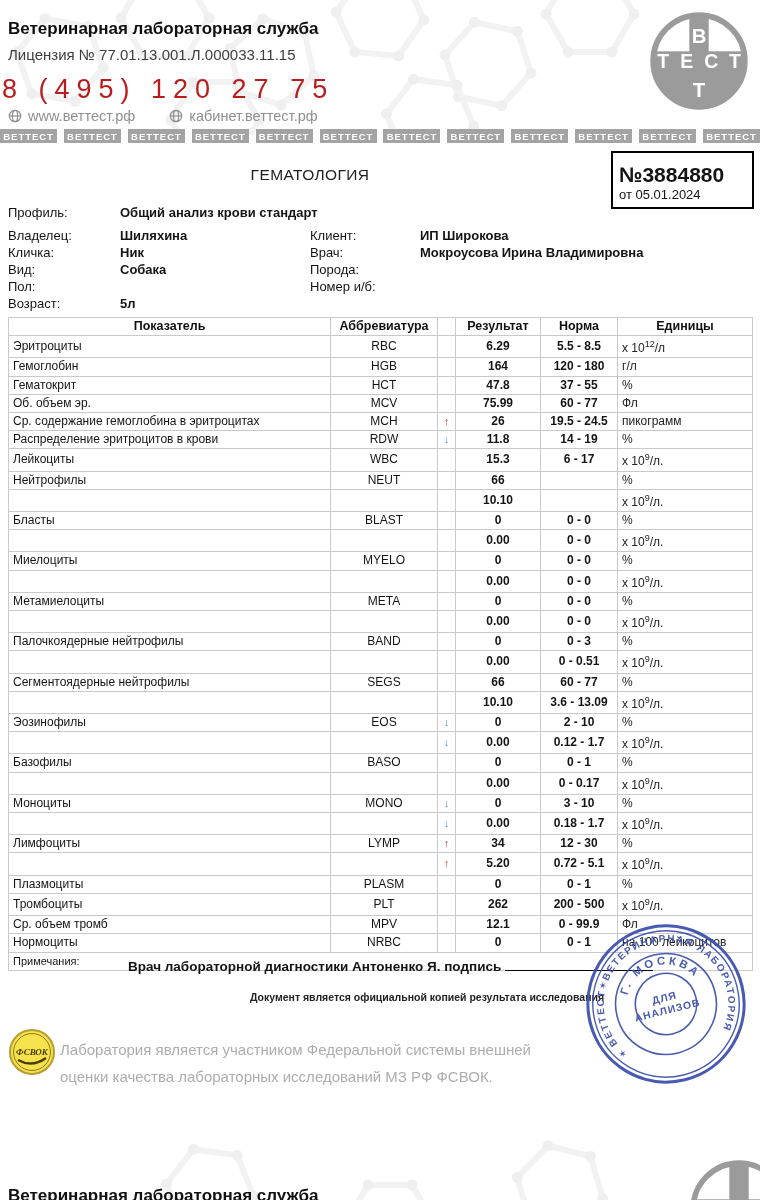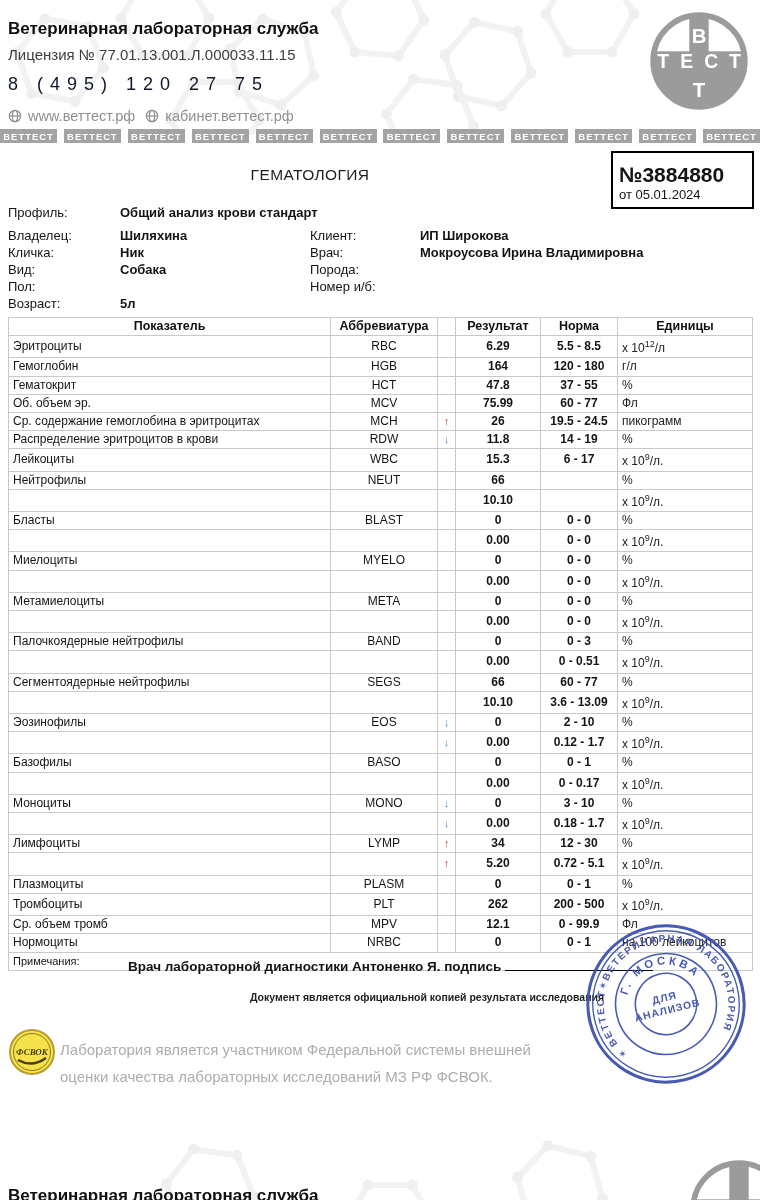--- a/index.html
+++ b/index.html
@@ -4,22 +4,22 @@
 <style>
   html,body{margin:0;padding:0;background:#fff;}
   .page{position:relative;width:760px;height:1200px;overflow:hidden;background:#fff;
         font-family:"Liberation Sans","DejaVu Sans",sans-serif;color:#141414;}
   .abs{position:absolute;}
   svg{display:block;}
 
   
   .org-name{left:8px;top:19px;font-size:17px;font-weight:bold;color:#101010;}
   .license{left:8px;top:46px;font-size:15px;color:#3d3d3d;}
-  .phone{left:8px;top:74px;font-size:18px;letter-spacing:7px;color:#0f172a;white-space:nowrap;}
-  .links{left:8px;top:108px;display:flex;gap:10px;align-items:center;font-size:14.5px;color:#8f8f8f;}
+  .phone{left:2px;top:74px;font-size:27px;letter-spacing:7px;color:#b91c1c;white-space:nowrap;}
+  .links{left:8px;top:108px;display:flex;gap:34px;align-items:center;font-size:14.5px;color:#8f8f8f;}
   .link{display:flex;align-items:center;gap:6px;cursor:pointer;}
   .logo-box{left:648px;top:10px;}
 
   
   .strip{left:0;top:129px;width:760px;display:flex;justify-content:space-between;}
   .strip-item{background:#a3a3a3;color:#fff;font-size:9.5px;font-weight:bold;letter-spacing:1px;
               width:57px;text-align:center;padding:2px 0 1px;}
 
   
   .rep-title{left:0;top:166px;width:620px;text-align:center;font-size:15.5px;letter-spacing:.4px;color:#1f1f1f;}

